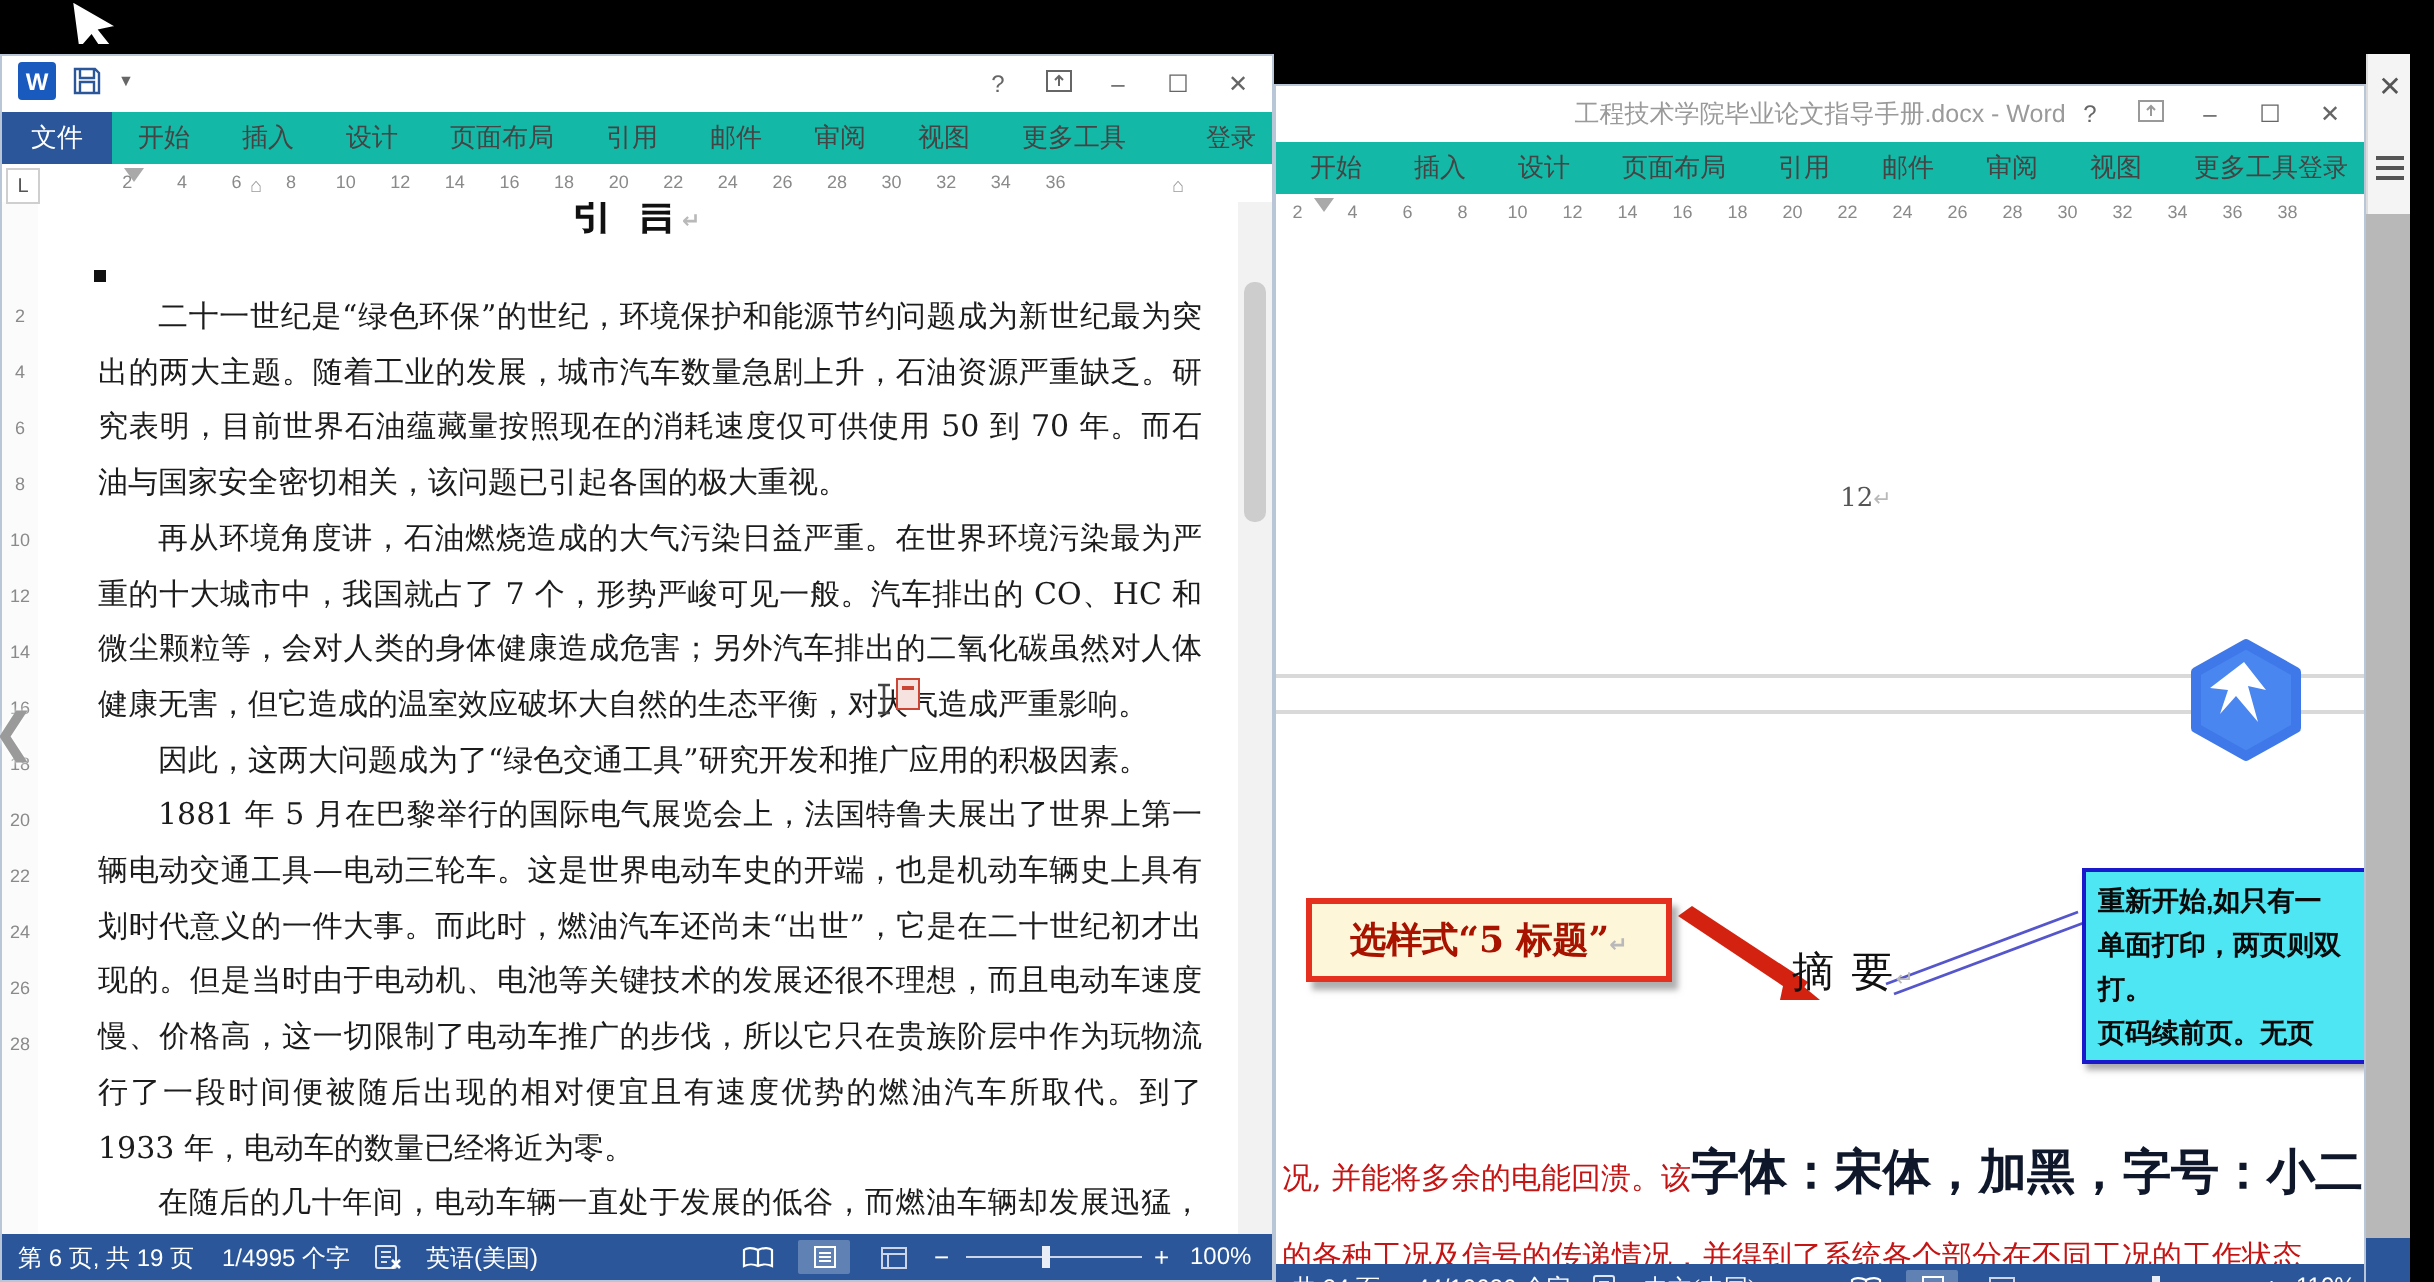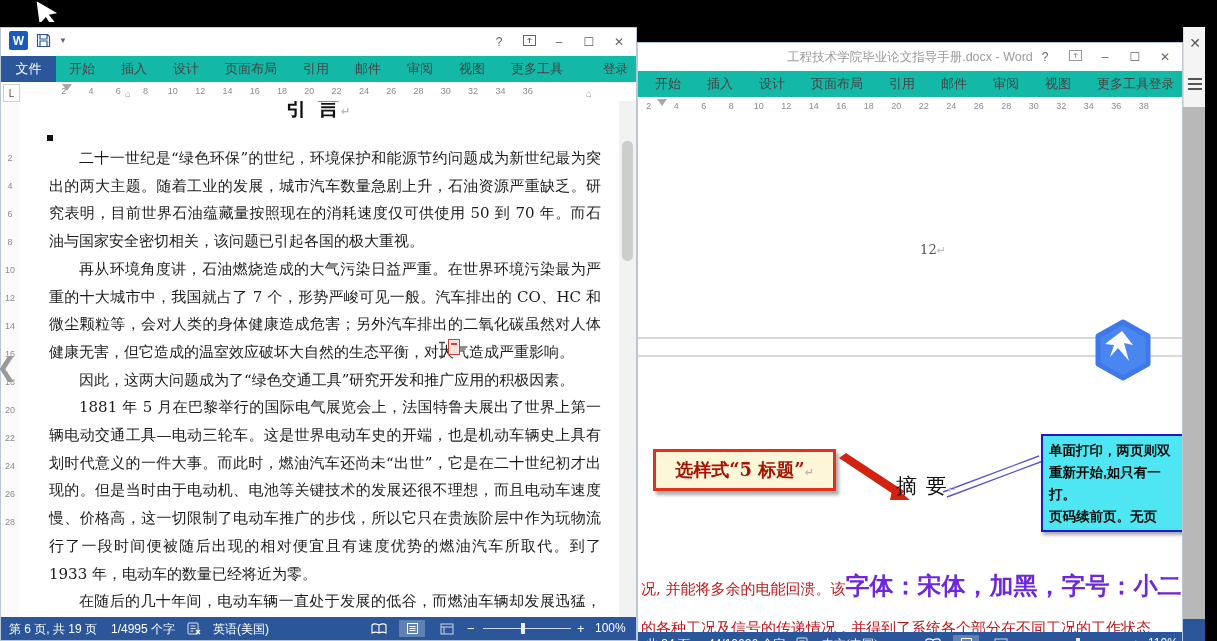--- a/index.html
+++ b/index.html
@@ -66,21 +66,21 @@
   .callout-style{position:absolute;left:15px;top:333px;width:183px;height:42px;background:#fdf6d9;
       border:3px solid #e53020;box-sizing:border-box;display:flex;align-items:center;justify-content:center;
       font:bold 18px "DejaVu Serif",serif;color:#a81300;box-shadow:3px 4px 3px rgba(110,110,110,.55);}
   .abstract-heading{position:absolute;left:258px;top:356px;font:21px "DejaVu Serif",serif;color:#111;letter-spacing:1px;white-space:nowrap;}
   .note-box{position:absolute;left:403px;top:318px;width:168px;height:98px;background:#4ee6f2;
       border:2px solid #1a1acc;box-sizing:border-box;padding:4px 6px;
       font:bold 13.5px/22px "Liberation Sans",sans-serif;color:#0a0a0a;box-shadow:2px 3px 3px rgba(90,90,90,.5);white-space:nowrap;}
   .redline{white-space:nowrap;font:15px "DejaVu Serif",serif;color:#c41414;}
   .red-indent{position:absolute;left:36px;top:424px;}
   .red-line2{position:absolute;left:3px;top:454px;display:flex;align-items:baseline;}
-  .red-big{font:bold 24px "DejaVu Serif",serif;color:#6d28d9;white-space:nowrap;}
+  .red-big{font:bold 24px "DejaVu Serif",serif;color:#0f172a;white-space:nowrap;}
   .red-rest{position:absolute;left:3px;top:497px;display:flex;flex-direction:column;}
   .red-rest .redline{height:30px;display:flex;align-items:center;}
   .anno-svg{position:absolute;left:0;top:0;pointer-events:none;}
   .thunder{position:absolute;left:455px;top:203px;width:60px;height:62px;}
   
   .statusbar{position:absolute;left:0;right:0;bottom:0;height:23px;background:#2b579a;color:#fff;font-size:12px;}
   .statusbar .sitem{position:absolute;top:4px;white-space:nowrap;}
   .viewbtn{position:absolute;top:3px;width:26px;height:17px;display:flex;align-items:center;justify-content:center;border-radius:1px;}
   .viewbtn.sel{background:rgba(255,255,255,.25);}
   .viewbtn svg{display:block;}
@@ -322,22 +322,22 @@
       <polygon points="201,342 208,337 266,375 261,382" fill="#d42210"></polygon>
       <polygon points="255,370 272,384 252,384" fill="#d42210"></polygon>
       <line x1="305" y1="376" x2="401" y2="340" stroke="#5555cc" stroke-width="1.4"></line>
       <line x1="309" y1="381" x2="405" y2="345" stroke="#5555cc" stroke-width="1.4"></line>
     </svg>
 
     <div class="abstract-heading"><span>摘   要</span><span class="pilcrow">↵</span></div>
 
     <div class="note-box">
 
-    <div>单面打印，两页则双</div>
-        <div>重新开始,如只有一</div>
+    <div>重新开始,如只有一</div>
+        <div>单面打印，两页则双</div>
         <div>打。</div>
         <div>页码续前页。无页</div>
       </div>
 
     <div class="red-line2">
       <span class="redline">况, 并能将多余的电能回溃。该</span>
       <span class="red-big">字体：宋体，加黑，字号：小二</span>
     </div>
     <div class="red-rest">
 

